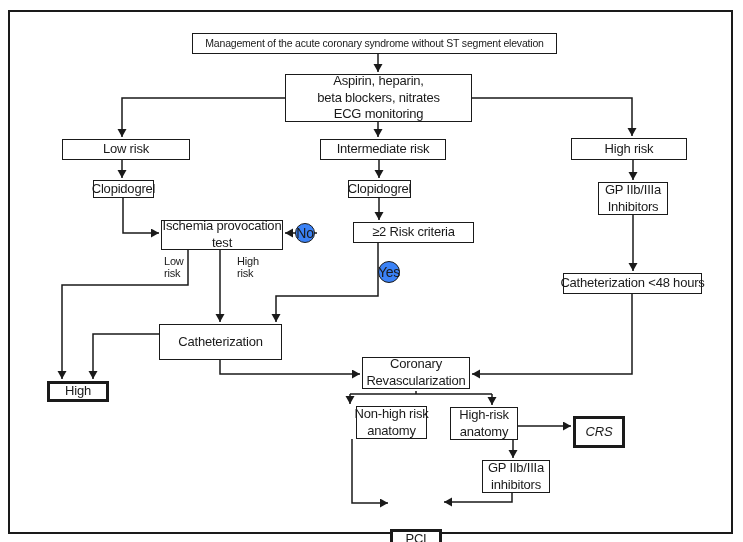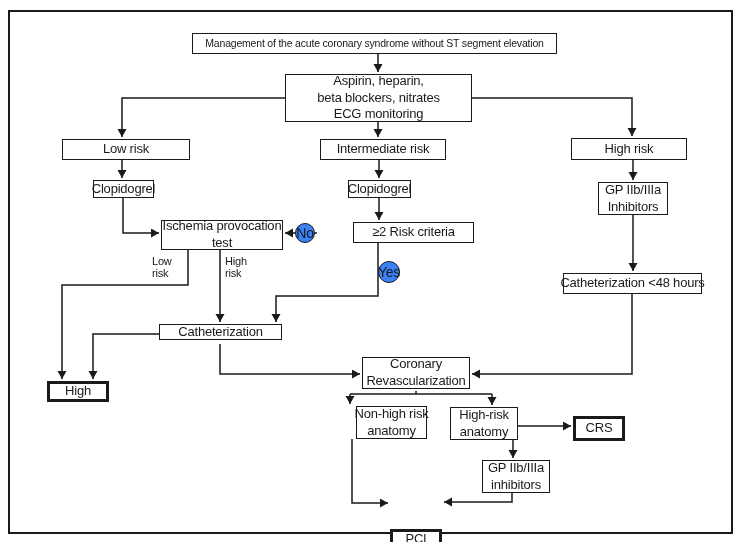--- a/index.html
+++ b/index.html
@@ -24,21 +24,21 @@
   .thick { border-width:3px; }
   .title-node { font-size:10.5px; }
   .circle {
     position:absolute; box-sizing:border-box; background:#3b82f6;
     border:1.5px solid #1a1a1a; border-radius:50%;
     display:flex; align-items:center; justify-content:center;
     font-size:14px; letter-spacing:-0.3px;
   }
   .edge-label {
     position:absolute; font-size:11px; line-height:1.08; text-align:left;
-    background:transparent; white-space:nowrap;
+    background:transparent; white-space:nowrap;margin-left:12px;
   }
   .edge-label .line { display:block; }
 </style>
 </head>
 <body>
 
 <div class="page">
   <div class="frame"></div>
 
   <svg class="wires" width="743" height="542">
@@ -100,40 +100,40 @@
 
   <div class="node" style="left:161px; top:220px; width:122px; height:30px;">
     <span class="line">Ischemia provocation</span>
     <span class="line">test</span>
   </div>
 
   <div class="node" style="left:317px; top:222px; width:121px; height:21px;margin-left:36px;">≥2 Risk criteria</div>
 
   <div class="node" style="left:563px; top:273px; width:139px; height:21px;">Catheterization &lt;48 hours</div>
 
-  <div class="node" style="left:159px; top:324px; width:123px; height:16px;">Catheterization</div>
+  <div class="node" style="left:159px; top:324px; width:123px; height:36px;">Catheterization</div>
 
   <div class="node thick" style="left:47px; top:381px; width:62px; height:21px;">High</div>
 
   <div class="node" style="left:362px; top:357px; width:108px; height:32px;">
     <span class="line">Coronary</span>
     <span class="line">Revascularization</span>
   </div>
 
   <div class="node" style="left:320px; top:406px; width:71px; height:33px;margin-left:36px;">
     <span class="line">Non-high risk</span>
     <span class="line">anatomy</span>
   </div>
 
   <div class="node" style="left:450px; top:407px; width:68px; height:33px;">
     <span class="line">High-risk</span>
     <span class="line">anatomy</span>
   </div>
 
-  <div class="node thick" style="left:573px; top:416px; width:52px; height:25px;">CRS</div>
+  <div class="node thick" style="left:573px; top:416px; width:52px; height:32px;font-style:italic;">CRS</div>
 
   <div class="node" style="left:482px; top:460px; width:68px; height:33px;">
     <span class="line">GP IIb/IIIa</span>
     <span class="line">inhibitors</span>
   </div>
 
   <div class="node thick" style="left:390px; top:493px; width:52px; height:20px;margin-top:36px;">PCI</div>
 
   <div class="circle" style="left:295px; top:223px; width:20px; height:20px;">No</div>
 

